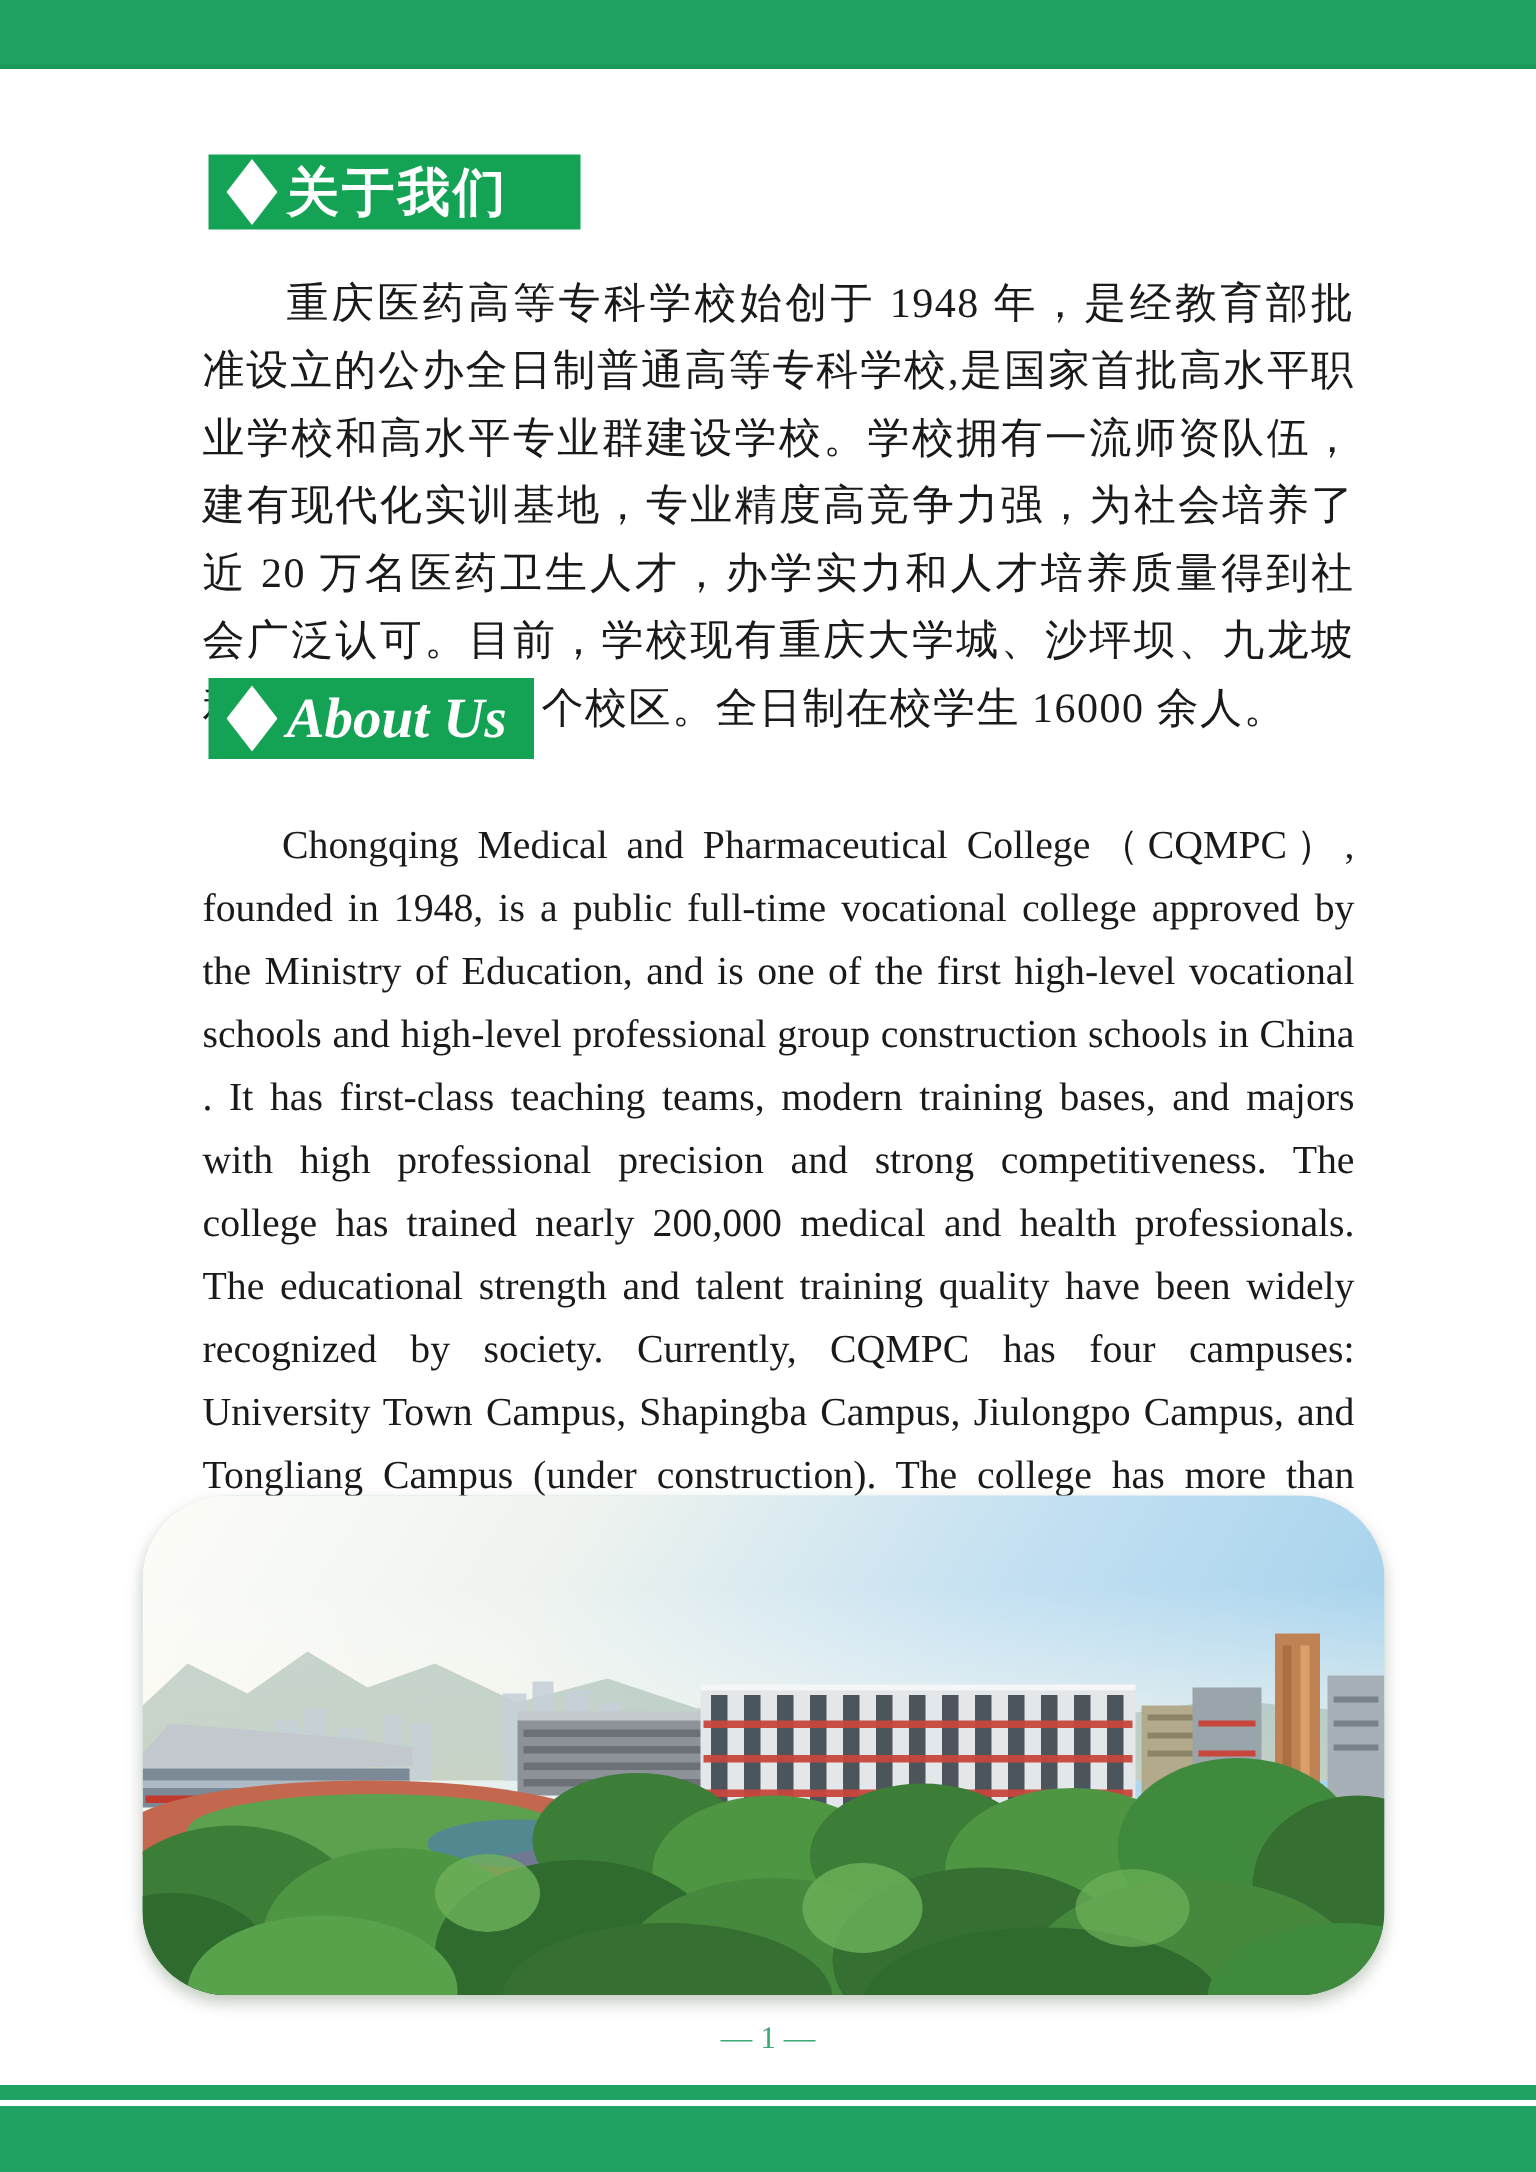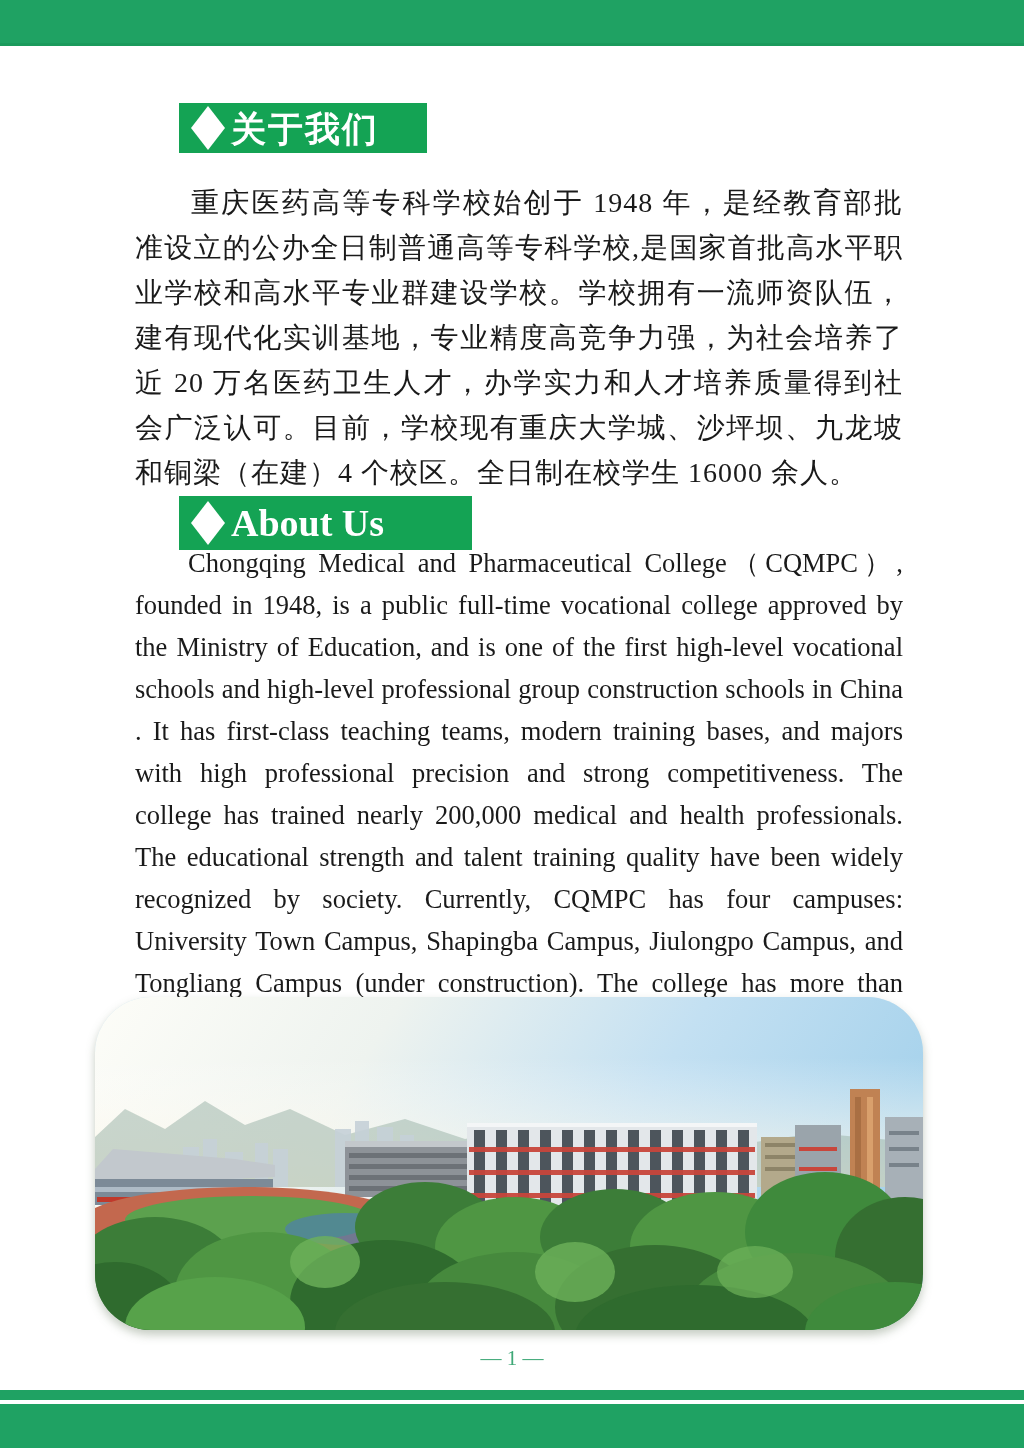--- a/index.html
+++ b/index.html
@@ -26,24 +26,23 @@
     background:#1fa263;
   }
   
   .badge{
     position:absolute;left:139px;
     display:flex;align-items:center;
     background:#14a354;
     color:#ffffff;
     padding:0 26px 0 12px;
     box-sizing:border-box;
-    margin-left:40px;
   }
   .badge-cn{top:103px;height:50px;width:248px;}
-  .badge-en{top:496px;height:54px;width:293px;}
+  .badge-en{top:452px;height:54px;width:217px;font-style:italic;}
   .diamond{
     width:34px;height:44px;flex:0 0 auto;
     margin-right:6px;
     display:block;
   }
   .badge-cn .badge-label{
     font-family:"Liberation Sans", sans-serif;
     font-weight:bold;
     font-size:35px;
     letter-spacing:2px;

